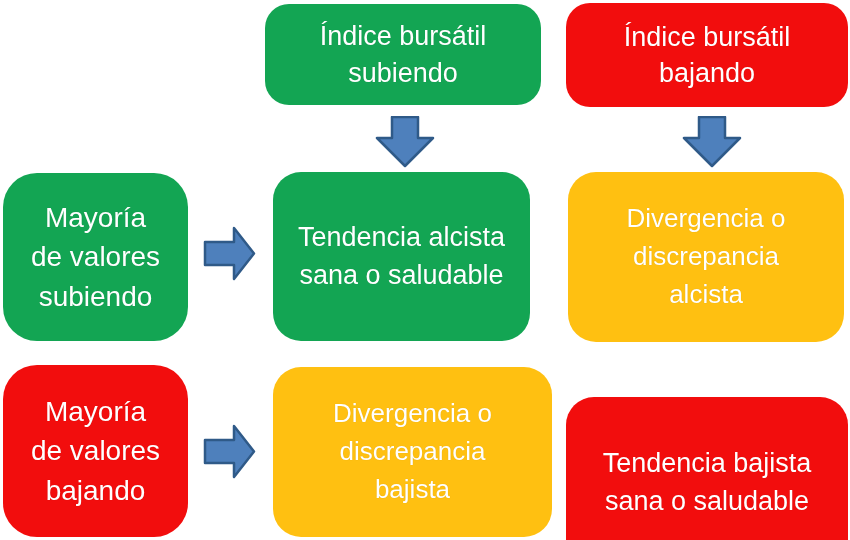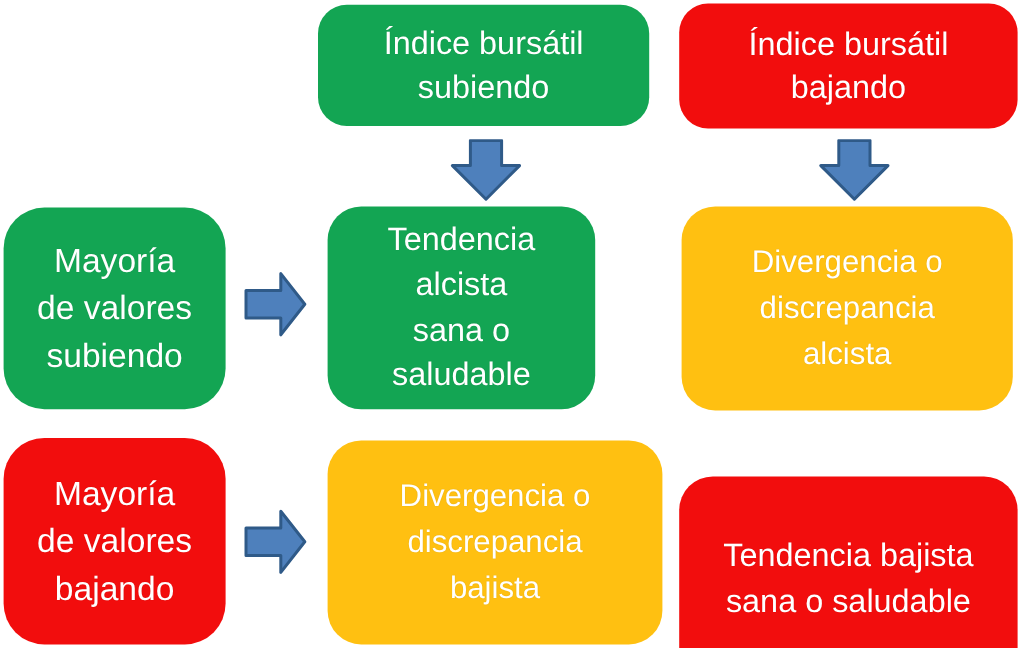--- a/index.html
+++ b/index.html
@@ -34,21 +34,21 @@
   .arrow {
     position: absolute;
   }
 
   
   #b-index-rising      { left:265px; top:4px;   width:276px; height:101px; font-size:27px; line-height:1.35; border-radius:24px; }
   #b-index-falling     { left:566px; top:3px;   width:282px; height:104px; font-size:27px; line-height:1.35; border-radius:24px; }
 
   
   #b-majority-rising   { left:3px;   top:173px; width:185px; height:168px; font-size:28px; line-height:1.4;  border-radius:34px; }
-  #b-healthy-uptrend   { left:273px; top:172px; width:223px; height:169px; font-size:27px; line-height:1.4;  border-radius:28px; }
+  #b-healthy-uptrend   { left:273px; top:172px; width:257px; height:169px; font-size:27px; line-height:1.4;  border-radius:28px; }
   #b-bullish-diverg    { left:568px; top:172px; width:276px; height:170px; font-size:26px; line-height:1.45; border-radius:28px; }
 
   
   #b-majority-falling  { left:3px;   top:365px; width:185px; height:172px; font-size:28px; line-height:1.4;  border-radius:34px; }
   #b-bearish-diverg    { left:273px; top:367px; width:279px; height:170px; font-size:26px; line-height:1.45; border-radius:28px; }
   #b-healthy-downtrend { left:566px; top:365px; width:282px; height:172px; font-size:27px; line-height:1.4;  border-radius:28px; }
 
   
   #a-down-1  { left:375px; top:116px; width:60px; height:52px; }
   #a-down-2  { left:682px; top:116px; width:60px; height:52px; }

